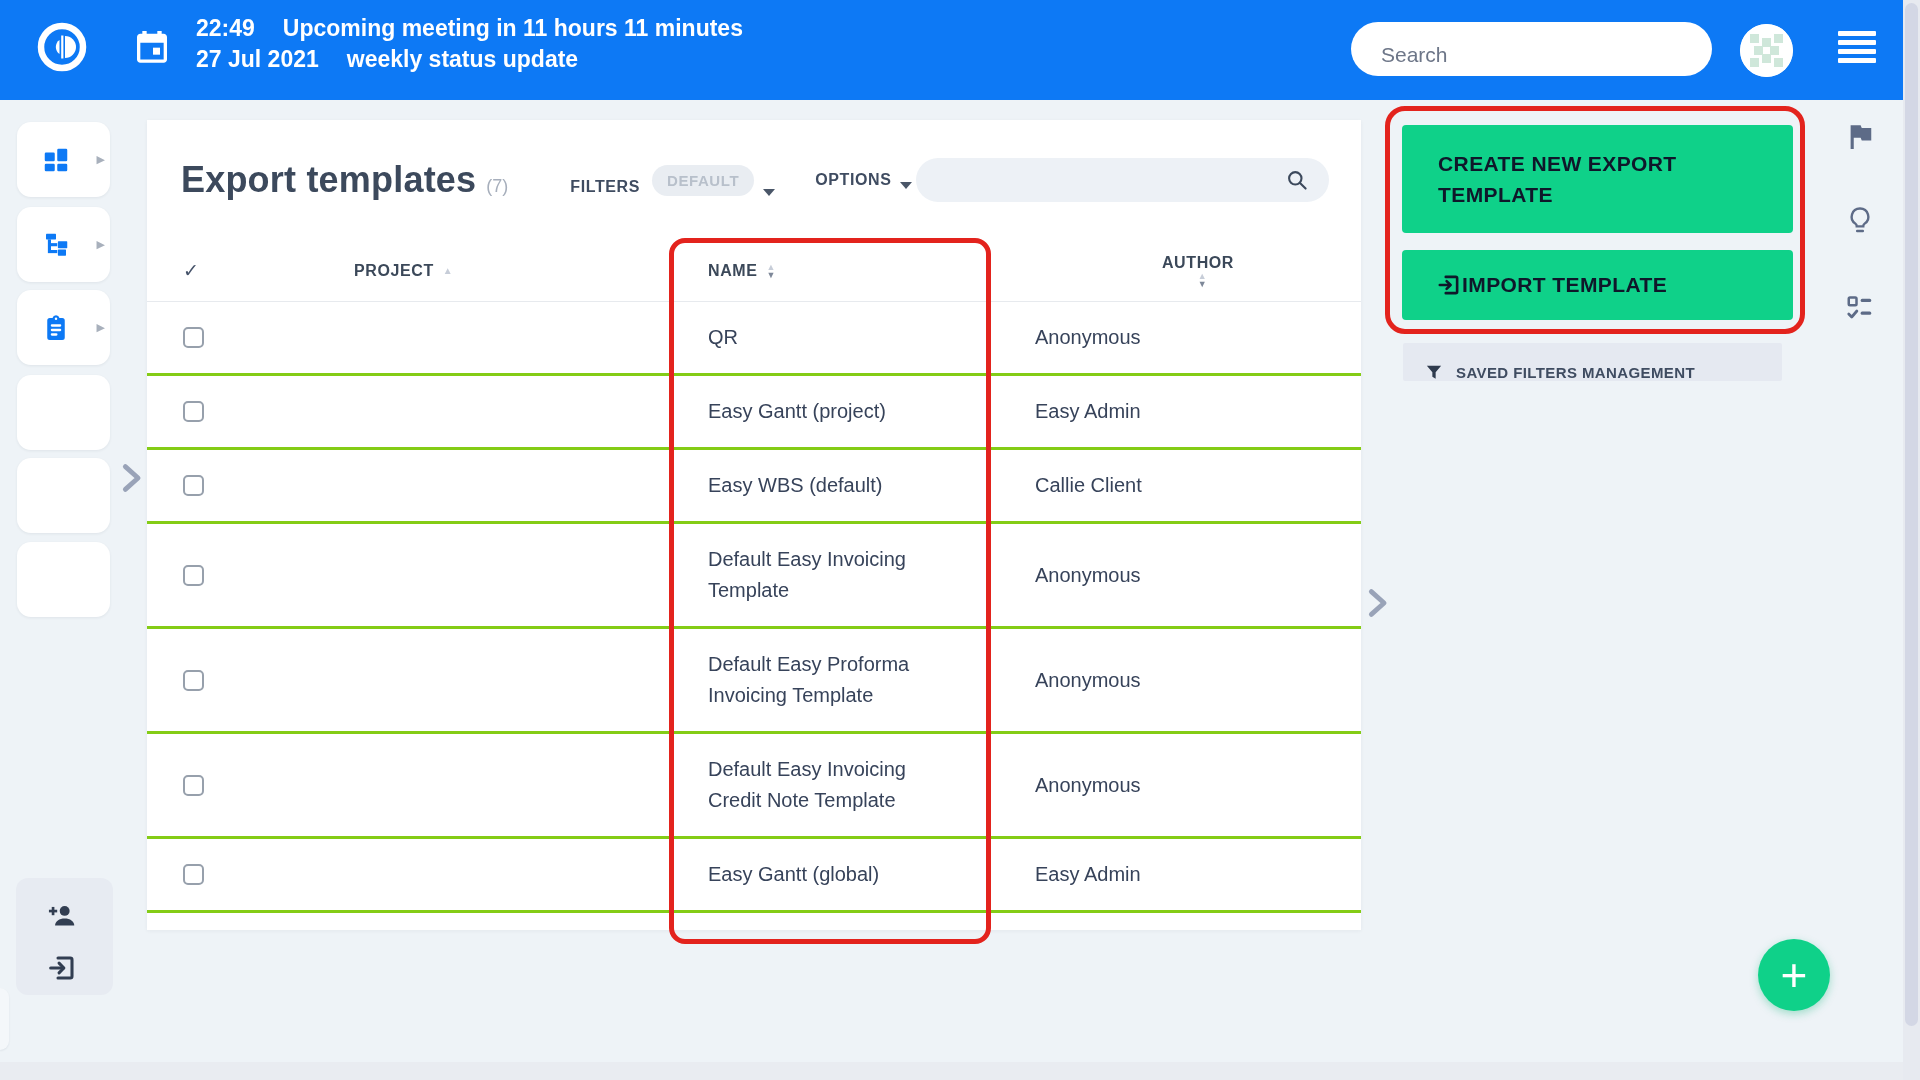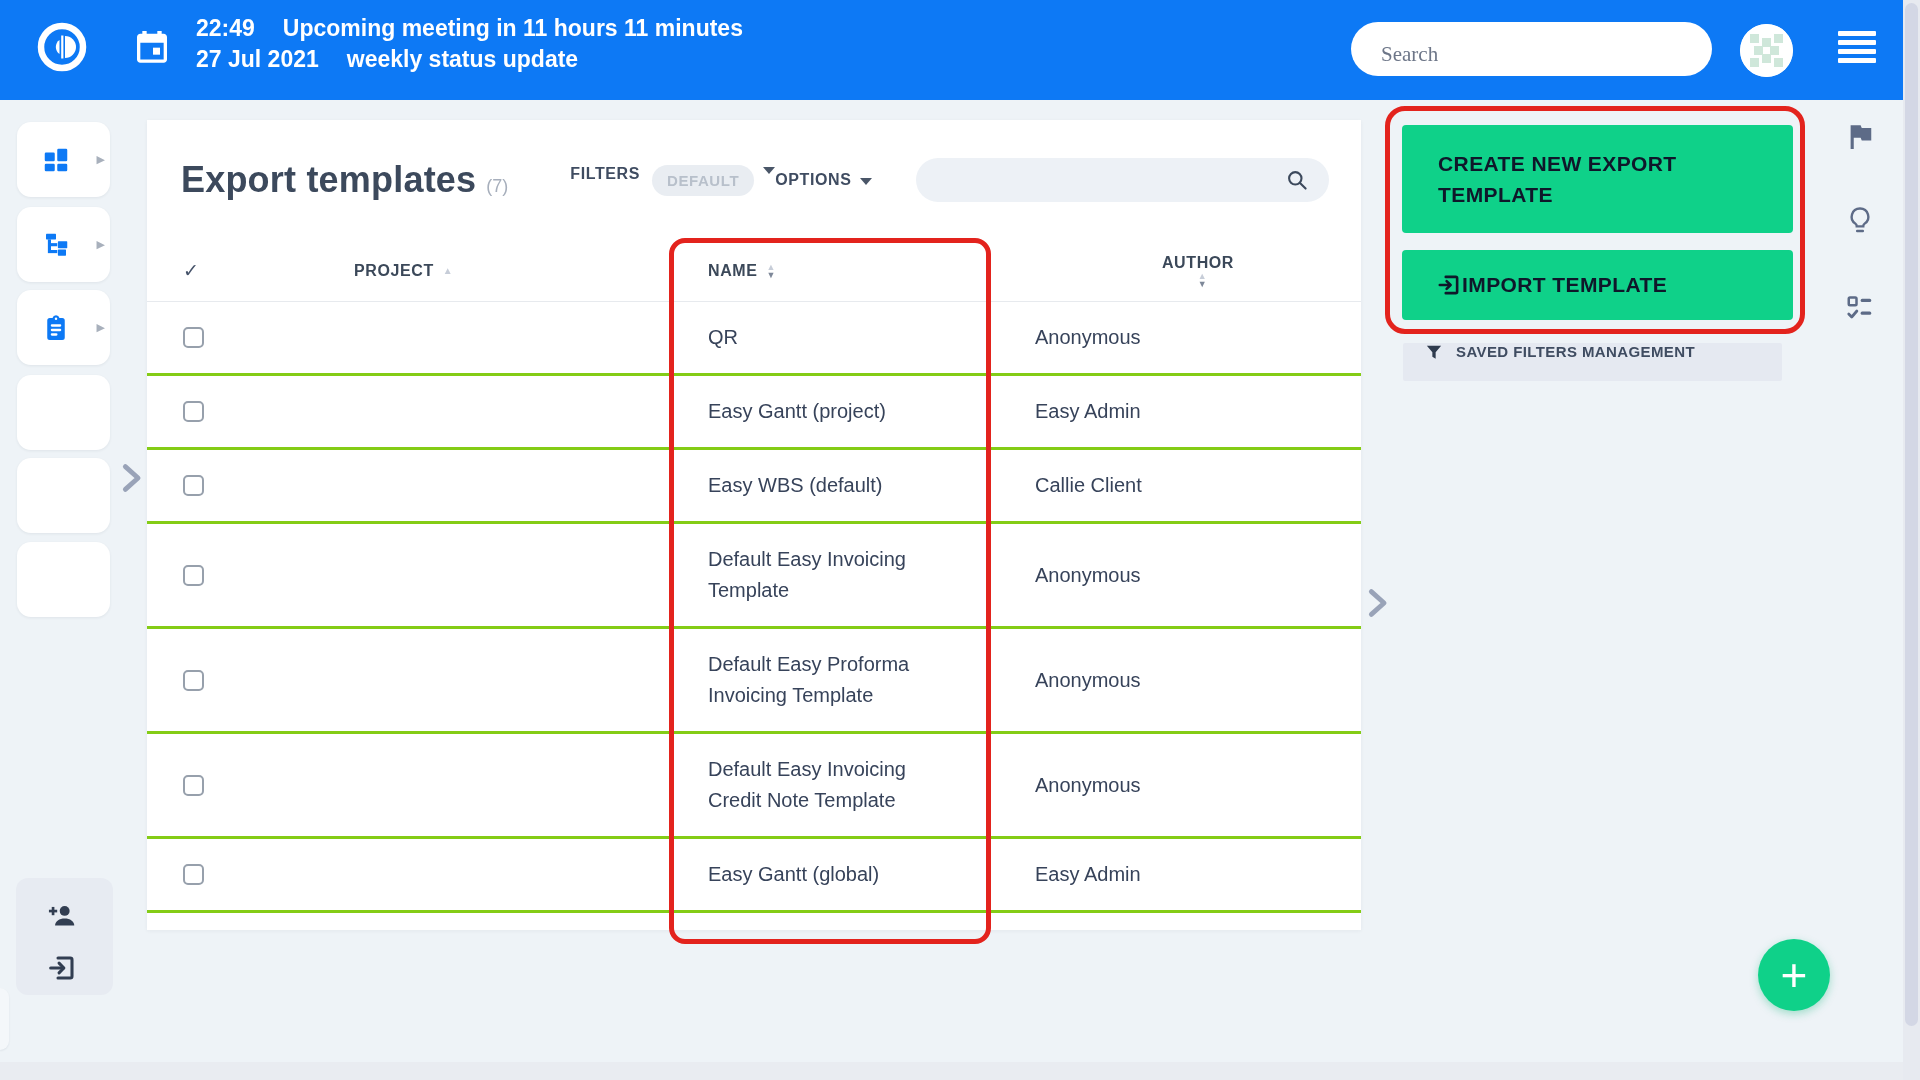--- a/index.html
+++ b/index.html
@@ -7,21 +7,21 @@
   body { font-family:"Liberation Sans", sans-serif; }
   .stage { position:relative; width:1920px; height:1080px; background:#eef3f7; overflow:hidden; }
 
   
   .topbar { position:absolute; left:0; top:0; width:1903px; height:100px; background:#0d79f5; }
   .logo { position:absolute; left:36px; top:21px; width:52px; height:52px; }
   .cal-icon { position:absolute; left:132px; top:27px; width:40px; height:40px; }
   .meeting { position:absolute; left:196px; top:13px; color:#fff; font-weight:bold; font-size:23px; line-height:31px; cursor:pointer; }
   .meeting .line { display:flex; gap:28px; white-space:nowrap; }
   .hdr-search { position:absolute; left:1351px; top:22px; width:361px; height:54px; background:#fff; border-radius:27px; display:flex; align-items:center; }
-  .hdr-search input { border:none; outline:none; background:transparent; width:100%; padding:0 30px; font-size:21px; color:#3f4b5e; font-family:Liberation Serif, serif;margin-top:11px; }
+  .hdr-search input { border:none; outline:none; background:transparent; width:100%; padding:0 30px; font-size:21px; color:#3f4b5e; font-family:Liberation Sans, sans-serif;margin-top:11px; }
   .hdr-search input::placeholder { color:#6d7688; }
   .avatar { position:absolute; left:1740px; top:24px; width:53px; height:53px; border-radius:50%; overflow:hidden; background:#fff; }
   .burger { position:absolute; left:1838px; top:31px; width:38px; cursor:pointer; }
   .burger div { height:5px; background:#fff; margin-bottom:4px; border-radius:1px; }
 
   
   .v-scroll-track { position:absolute; right:0; top:0; width:17px; height:1080px; background:#e7eaf0; z-index:40; }
   .v-scroll-thumb { position:absolute; left:2px; top:3px; width:13px; height:1023px; background:#d3d7e5; border-radius:7px; }
   .bottom-strip { position:absolute; left:0; top:1062px; width:1903px; height:18px; background:#e9ecf1; }
   .corner-tab { position:absolute; left:0; top:988px; width:9px; height:62px; background:#f4f7fa; border-radius:0 10px 10px 0; box-shadow:0 1px 2px rgba(30,40,60,.08); }
@@ -33,24 +33,24 @@
   .rail-chevron { position:absolute; left:114px; top:459px; width:34px; height:38px; color:#99a3b8; cursor:pointer; }
   .rail-bottom { position:absolute; left:16px; top:878px; width:97px; height:117px; background:#e7ebf2; border-radius:12px; }
   .rail-bottom .ic { position:absolute; left:30px; width:32px; height:32px; color:#323e52; cursor:pointer; }
 
   
   .main-card { position:absolute; left:147px; top:120px; width:1214px; height:810px; background:#fff; border-radius:0; box-shadow:0 1px 4px rgba(30,40,60,.05); }
   .toolbar { height:120px; display:flex; align-items:center; padding:0 32px 0 34px; }
   .page-title { font-size:36px; font-weight:bold; color:#3c495c; letter-spacing:.2px; }
   .title-count { margin-left:10px; margin-top:12px; font-size:18px; color:#a7afbc; }
   .drop-label { font-size:16px; font-weight:bold; color:#3f4c61; letter-spacing:.6px; }
-  .filters-group { display:flex; align-items:flex-start; margin-left:62px; cursor:pointer; }
+  .filters-group { display:flex; align-items:flex-end; margin-left:62px; cursor:pointer; }
   .default-pill { margin-left:12px; background:#e9edf2; color:#b8c0cb; font-size:15px; font-weight:bold; letter-spacing:.6px; padding:7px 15px; border-radius:16px; }
   .caret { width:0; height:0; border-left:6px solid transparent; border-right:6px solid transparent; border-top:7px solid #4a5668; margin-left:9px; margin-top:2px; }
-  .options-group { display:flex; align-items:center; cursor:pointer; }
+  .options-group { display:flex; align-items:flex-end; margin-left:40px; cursor:pointer; }
   .tbl-search { margin-left:auto; width:413px; height:44px; background:#edf1f6; border-radius:22px; display:flex; align-items:center; }
   .tbl-search input { flex:1; border:none; outline:none; background:transparent; padding:0 0 0 26px; font-size:19px; color:#3f4b5e; font-family:inherit; }
   .tbl-search .mag { width:24px; height:24px; color:#3c495c; margin-right:20px; flex:none; cursor:pointer; }
 
   .thead { height:62px; display:grid; grid-template-columns:76px 449px 330px 1fr; align-items:center; border-bottom:1px solid #e7eaee; }
   .th { display:flex; align-items:center; font-size:16px; font-weight:bold; color:#3b4859; letter-spacing:.6px; cursor:pointer; }
   .check-all { padding-left:36px; font-size:19px; color:#46536a; font-weight:normal; }
   .th-project { padding-left:131px; }
   .th-name { padding-left:36px; }
   .th-author { padding-left:33px;flex-direction:column; }
@@ -63,21 +63,21 @@
   .cb-cell { padding-left:36px; align-self:center; cursor:pointer; }
   .checkbox { display:block; width:21px; height:21px; border:2px solid #97a0ac; border-radius:5px; background:#fff; }
   .name-cell { padding:20px 78px 20px 36px; font-size:20px; color:#37435a; line-height:31px; cursor:pointer; }
   .author-cell { padding-left:33px; font-size:20px; color:#37435a; }
 
   
   .btn-green { position:absolute; left:1402px; width:391px; background:#0fd189; border:none; border-radius:4px; color:#0f172a; font-family:inherit; font-size:21px; font-weight:bold; letter-spacing:.4px; text-align:left; cursor:pointer; }
   .btn-create { top:125px; height:108px; padding:0 44px 0 36px; line-height:31px; }
   .btn-import { top:250px; height:70px; display:flex; align-items:center; gap:0; padding:0 20px 0 34px; }
   .btn-import .imp-ic { width:26px; height:26px; flex:none; }
-  .saved-filters { position:absolute; left:1403px; top:343px; width:379px; height:38px; background:#e5e9f1; border:none; border-radius:2px; display:flex; align-items:flex-start; gap:13px; padding:0 0 0 22px; font-family:inherit; font-size:15px; font-weight:bold; letter-spacing:.4px; color:#3f4c61; cursor:pointer; }
+  .saved-filters { position:absolute; left:1403px; top:343px; width:379px; height:38px; background:#e5e9f1; border:none; border-radius:2px; display:flex; align-items:flex-end; gap:13px; padding:0 0 0 22px; font-family:inherit; font-size:15px; font-weight:bold; letter-spacing:.4px; color:#3f4c61; cursor:pointer; }
   .saved-filters .fun-ic { width:18px; height:18px; color:#2f3b4e; flex:none; }
 
   .side-ic { position:absolute; left:1845px; width:30px; height:30px; color:#5d6b87; cursor:pointer; }
   .mid-chevron { position:absolute; left:1360px; top:584px; width:34px; height:38px; color:#99a3b8; cursor:pointer; }
   .fab { position:absolute; left:1758px; top:939px; width:72px; height:72px; border-radius:50%; background:#0fd189; border:none; color:#fff; font-size:46px; font-weight:normal; line-height:66px; text-align:center; cursor:pointer; box-shadow:0 3px 8px rgba(16,180,120,.35); font-family:inherit; }
 
   
   .anno { position:absolute; border:5px solid #e3231d; border-radius:16px; pointer-events:none; z-index:60; }
   .anno-name { left:669px; top:238px; width:322px; height:706px; }
   .anno-buttons { left:1385px; top:106px; width:420px; height:228px; border-radius:20px; }

